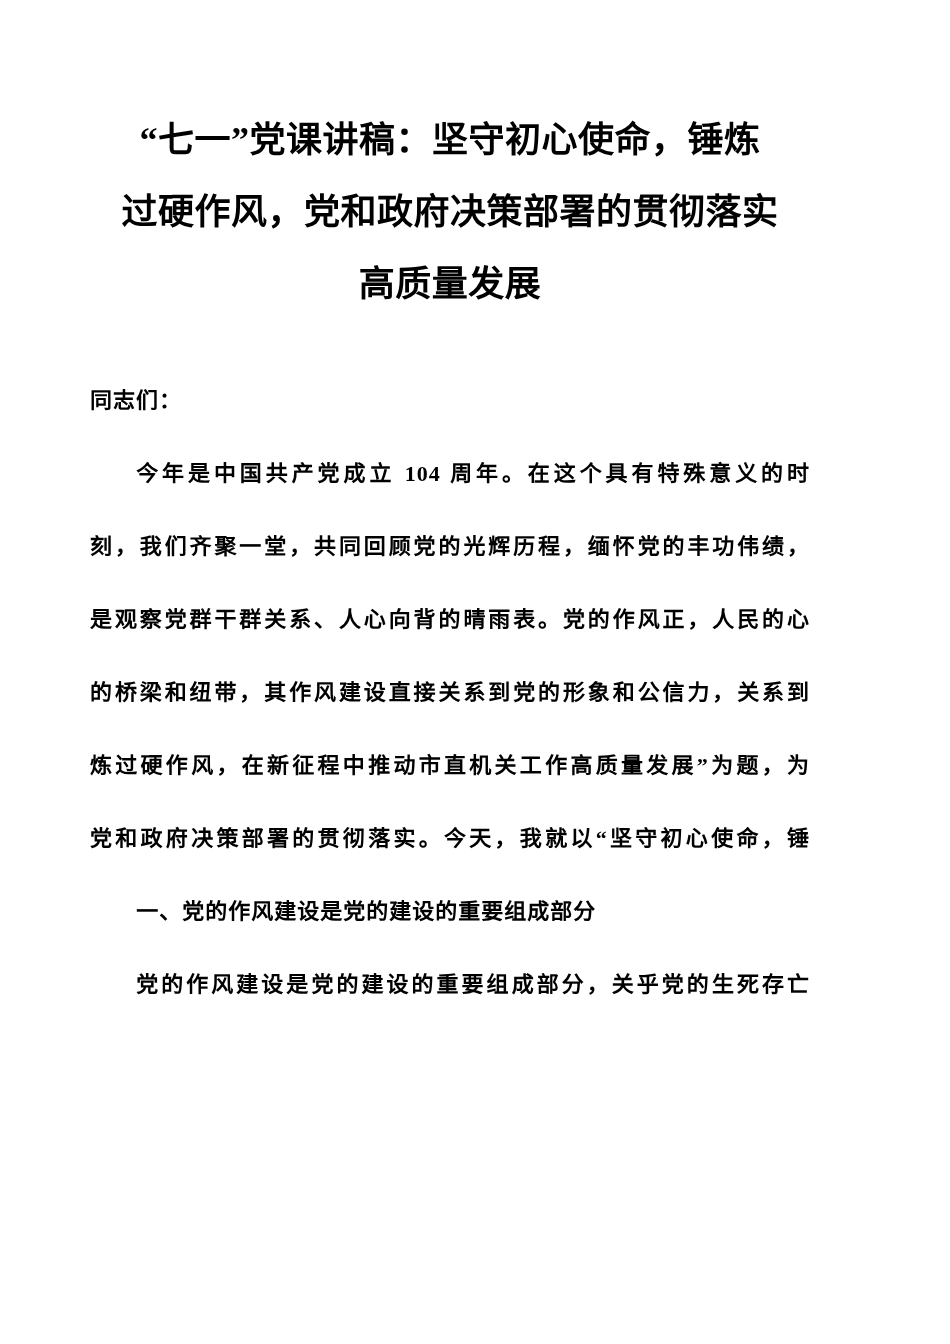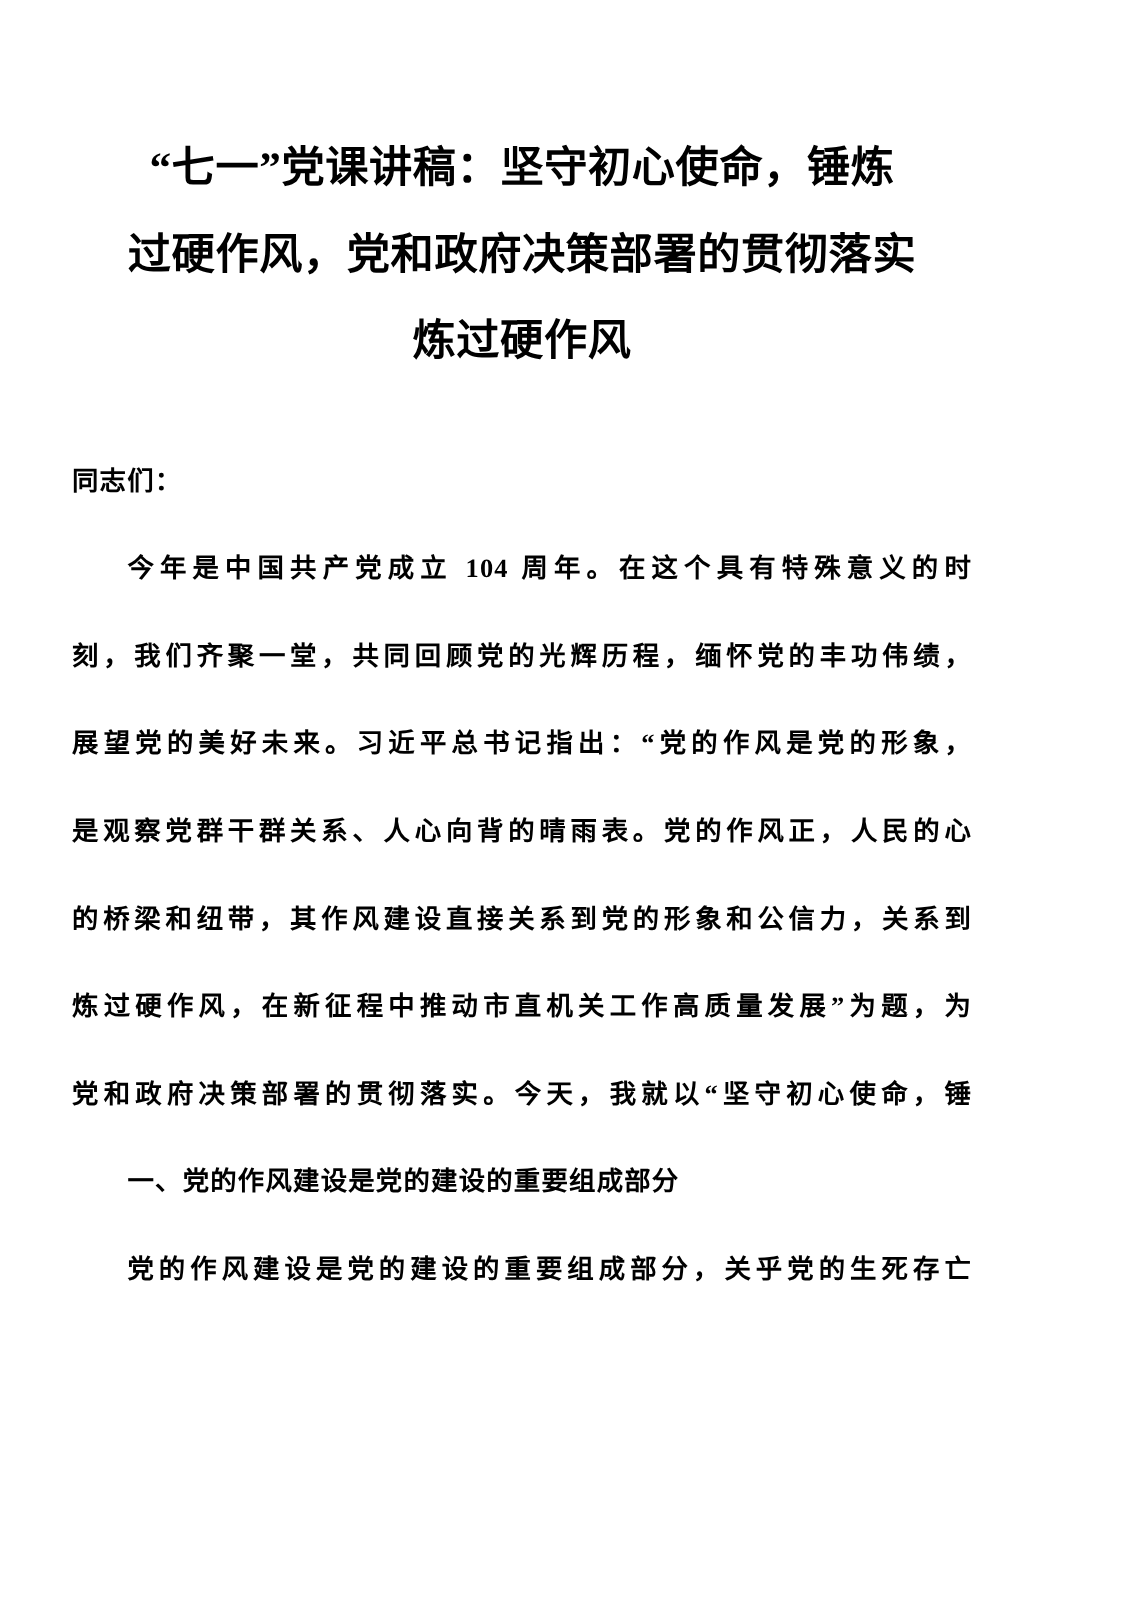--- a/index.html
+++ b/index.html
@@ -8,21 +8,21 @@
     background: #ffffff;
   }
   .page {
     position: relative;
     width: 950px;
     height: 1344px;
     margin: 0 auto;
     background: #ffffff;
     color: #000000;
     box-sizing: border-box;
-    padding: 104px 140px 0 60px;
+    padding: 104px 140px 0 90px;
     overflow: hidden;
     font-family: "Liberation Serif", "DejaVu Serif", serif;
   }
   .doc-title {
     font-size: 36px;
     font-weight: 700;
     line-height: 72px;
     text-align: center;
     letter-spacing: 0.5px;
   }
@@ -52,28 +52,27 @@
   }
 </style>
 </head>
 <body>
 
 <div class="page">
 
   <div class="doc-title">
     <span class="title-line">“七一”党课讲稿：坚守初心使命，锤炼</span>
     <span class="title-line">过硬作风，党和政府决策部署的贯彻落实</span>
-    <span class="title-line">炼过硬作风</span>
+    <span class="title-line">高质量发展</span>
   </div>
 
   <div class="doc-body">
     <span class="body-line">同志们：</span>
     <span class="body-line indent justify">今年是中国共产党成立 104 周年。在这个具有特殊意义的时</span>
     <span class="body-line justify">刻，我们齐聚一堂，共同回顾党的光辉历程，缅怀党的丰功伟绩，</span>
-    <span class="body-line justify">展望党的美好未来。习近平总书记指出：“党的作风是党的形象，</span>
     <span class="body-line justify">是观察党群干群关系、人心向背的晴雨表。党的作风正，人民的心</span>
     <span class="body-line justify">的桥梁和纽带，其作风建设直接关系到党的形象和公信力，关系到</span>
     <span class="body-line justify">炼过硬作风，在新征程中推动市直机关工作高质量发展”为题，为</span>
     <span class="body-line justify">党和政府决策部署的贯彻落实。今天，我就以“坚守初心使命，锤</span>
     <span class="body-line indent">一、党的作风建设是党的建设的重要组成部分</span>
     <span class="body-line indent justify">党的作风建设是党的建设的重要组成部分，关乎党的生死存亡</span>
   </div>
 
 </div>
 

